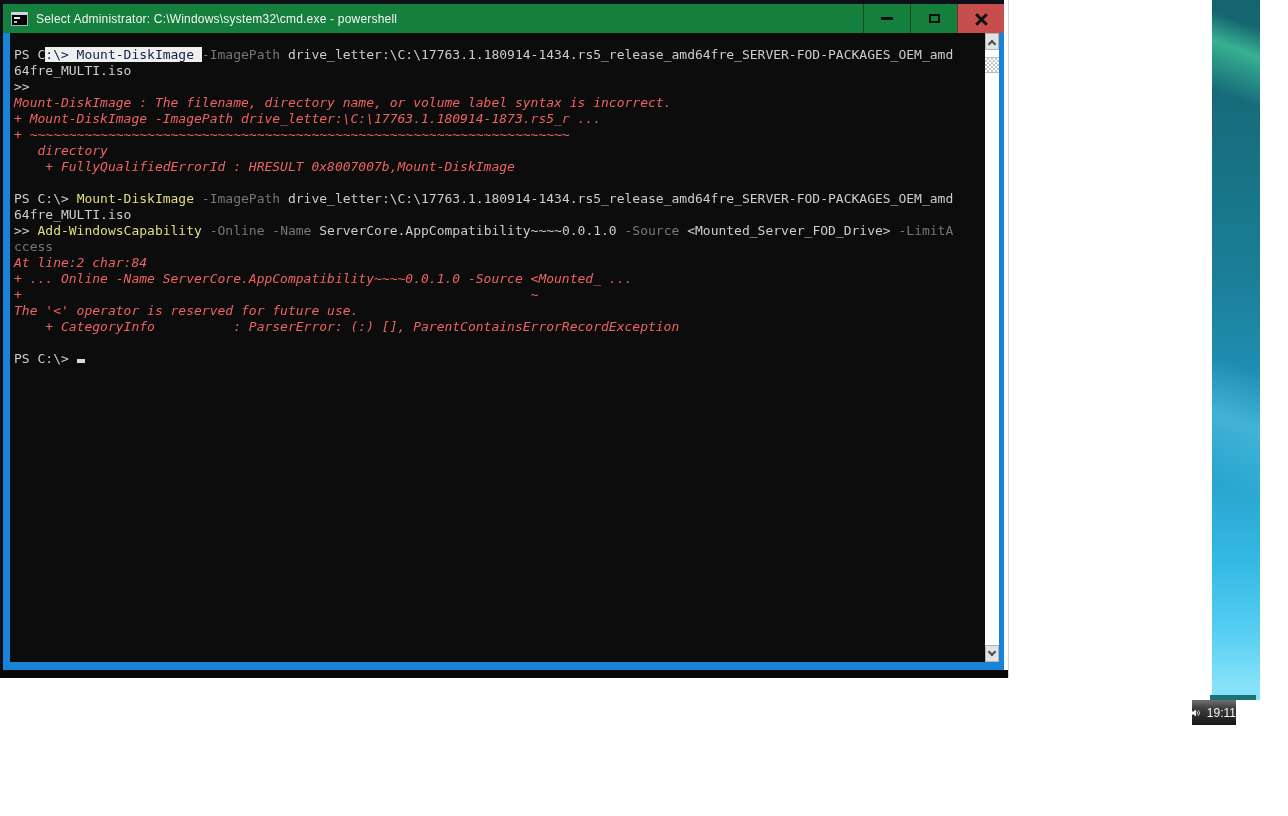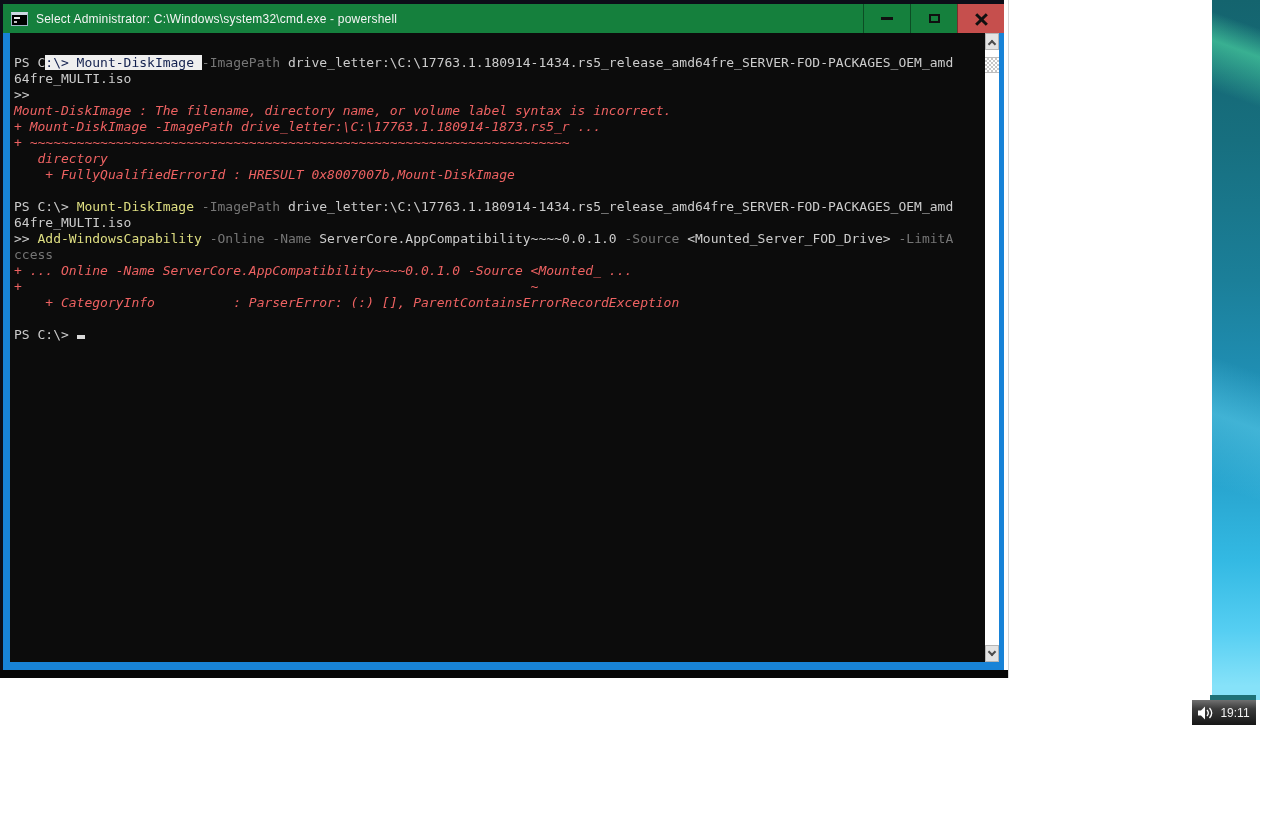--- a/index.html
+++ b/index.html
@@ -28,21 +28,21 @@
   .glyph-min { width:12px; height:3px; background:#101010; }
   .glyph-max { width:11px; height:9px; border:2px solid #101010; background:transparent; }
   .glyph-x { position:relative; width:14px; height:14px; }
   .glyph-x::before, .glyph-x::after { content:""; position:absolute; left:6px; top:0;
              width:3px; height:15px; background:#101010; }
   .glyph-x::before { transform:rotate(45deg); }
   .glyph-x::after  { transform:rotate(-45deg); }
 
   .term-body { position:absolute; left:10px; top:33px; right:5px; bottom:8px; display:flex; }
   .console { flex:1 1 auto; background:#0c0c0c; overflow:hidden; padding:14px 0 0 4px; }
-  .console-text { font-family:"DejaVu Sans Mono", monospace; font-size:13px; line-height:16px;margin-top:8px; }
+  .console-text { font-family:"DejaVu Sans Mono", monospace; font-size:13px; line-height:16px; }
   .tline { white-space:pre; min-height:16px; }
   .s-fg  { color:#cccccc; }
   .s-dim { color:#767676; }
   .s-cmd { color:#dfdf82; }
   .s-err { color:#ee6262;font-style:italic; }
   .s-sel { color:#12204e; background:#efefef; }
   .s-cur { display:inline-block; width:8px; height:4px; background:#d9d9d9; vertical-align:baseline; }
 
   
   .scrollbar { width:14px; display:flex; flex-direction:column; background:#ffffff; }
@@ -61,21 +61,21 @@
   .white-panel { position:absolute; left:1008px; top:0; width:204px; height:678px;
                  background:#ffffff; border-left:1px solid #d6d6d6; }
   .wallpaper { position:absolute; left:1212px; top:0; width:48px; height:700px;
       background:
         linear-gradient(200deg, rgba(86,235,170,0) 4%, rgba(86,235,170,.55) 8%, rgba(86,235,170,0) 15%),
         linear-gradient(200deg, rgba(120,230,255,0) 52%, rgba(120,230,255,.35) 60%, rgba(120,230,255,0) 70%),
         linear-gradient(180deg, #14646e 0%, #176f7f 20%, #1b7f99 40%, #2090b6 55%, #27a3cd 68%,
                         #33b9e3 80%, #55cef2 90%, #86e2f9 98%);
   }
   .tray-teal-line { position:absolute; left:1210px; top:695px; width:46px; height:5px; background:#1e7177; }
-  .tray { position:absolute; left:1192px; top:700px; width:64px; height:25px;
+  .tray { position:absolute; left:1192px; top:700px; width:44px; height:25px;
           display:flex; align-items:center; justify-content:center; gap:6px;
           background:linear-gradient(180deg,#707070 0%, #3c3c3c 35%, #161616 100%); }
   .tray-clock { color:#f2f2f2; font-size:12px; }
 </style>
 </head>
 <body>
 
 <div class="stage">
 
   <div class="terminal-window">
@@ -107,22 +107,24 @@
             <div class="tline"><span class="s-err">Mount-DiskImage : The filename, directory name, or volume label syntax is incorrect.</span></div>
             <div class="tline"><span class="s-err">+ Mount-DiskImage -ImagePath drive_letter:\C:\17763.1.180914-1873.rs5_r ...</span></div>
             <div class="tline"><span class="s-err">+ </span><span class="s-err">~~~~~~~~~~~~~~~~~~~~~~~~~~~~~~~~~~~~~~~~~~~~~~~~~~~~~~~~~~~~~~~~~~~~~</span></div>
             <div class="tline"><span class="s-err">   directory</span></div>
             <div class="tline"><span class="s-err">    + FullyQualifiedErrorId : HRESULT 0x8007007b,Mount-DiskImage</span></div>
             <div class="tline"> </div>
             <div class="tline"><span class="s-fg">PS C:\&gt; </span><span class="s-cmd">Mount-DiskImage</span><span class="s-fg"> </span><span class="s-dim">-ImagePath</span><span class="s-fg"> drive_letter:\C:\17763.1.180914-1434.rs5_release_amd64fre_SERVER-FOD-PACKAGES_OEM_amd</span></div>
             <div class="tline"><span class="s-fg">64fre_MULTI.iso</span></div>
             <div class="tline"><span class="s-fg">&gt;&gt; </span><span class="s-cmd">Add-WindowsCapability</span><span class="s-fg"> </span><span class="s-dim">-Online</span><span class="s-fg"> </span><span class="s-dim">-Name</span><span class="s-fg"> ServerCore.AppCompatibility~~~~0.0.1.0 </span><span class="s-dim">-Source</span><span class="s-fg"> &lt;Mounted_Server_FOD_Drive&gt; </span><span class="s-dim">-LimitA</span></div>
             <div class="tline"><span class="s-dim">ccess</span></div>
+            <div class="tline"><span class="s-err">At line:2 char:84</span></div>
             <div class="tline"><span class="s-err">+ ... Online -Name ServerCore.AppCompatibility~~~~0.0.1.0 -Source &lt;Mounted_ ...</span></div>
             <div class="tline"><span class="s-err">+</span><span class="s-err">                                                                 </span><span class="s-err">~</span></div>
+            <div class="tline"><span class="s-err">The '&lt;' operator is reserved for future use.</span></div>
             <div class="tline"><span class="s-err">    + CategoryInfo          : ParserError: (:) [], ParentContainsErrorRecordException</span></div>
             <div class="tline"> </div>
             <div class="tline"><span class="s-fg">PS C:\&gt; </span><span class="s-cur"></span></div>
           </div>
       </div>
       <div class="scrollbar">
         <div class="sb-btn">
           <span class="chev chev-up"></span>
         </div>
         <div class="sb-track">

